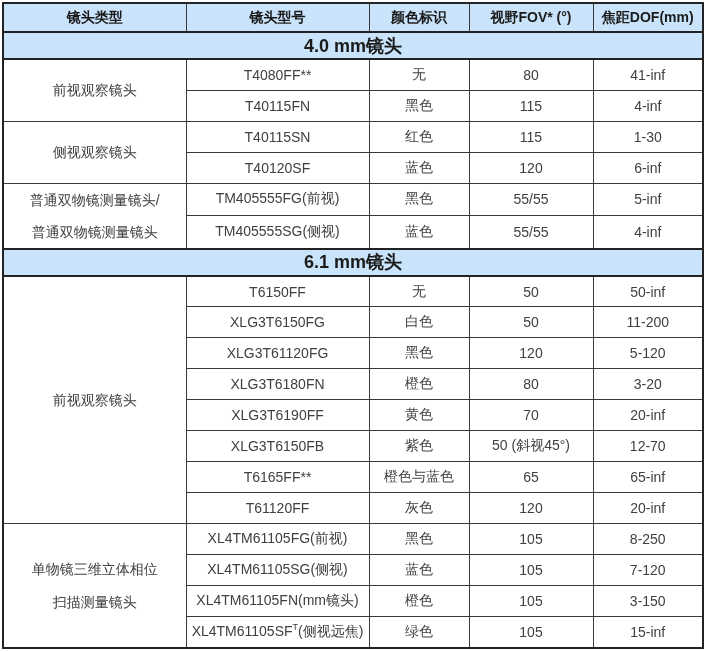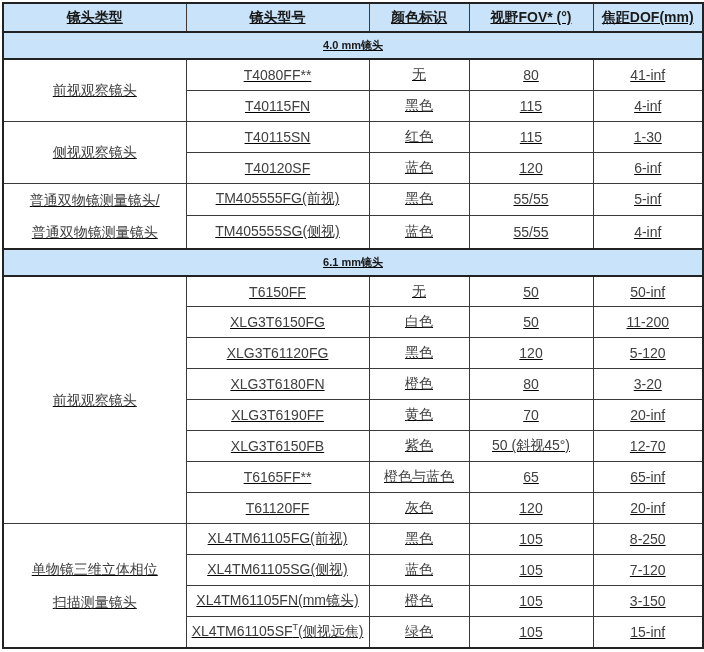--- a/index.html
+++ b/index.html
@@ -1,21 +1,21 @@
 <!DOCTYPE html>
 <html style="--header-bg: #c9e3fb; --border-dark: #222222; --border-thin: #3a3a3a; --text: #404040; --text-strong: #1a1a1a;"><head>
 <meta charset="utf-8">
 <style>
   :root { --header-bg: #c9e3fb; --border-dark: #222222; --border-thin: #3a3a3a; --text: #404040; --text-strong: #1a1a1a; }
   html, body { margin: 0; padding: 0; background: #ffffff; }
   body { width: 704px; height: 652px; font-family: "Liberation Sans", "DejaVu Sans", sans-serif; }
-  table.lens-table { border-collapse: collapse; table-layout: fixed; margin: 2px 0 0 2px; border: 2px solid var(--border-dark); text-decoration: underline; }
+  table.lens-table { border-collapse: collapse; table-layout: fixed; margin: 2px 0 0 2px; border: 2px solid var(--border-dark); }
   .lens-table th, .lens-table td { border: 1px solid var(--border-thin); text-align: center; vertical-align: middle; padding: 0 2px; font-size: 14px; color: var(--text); }
   .lens-table thead th { background: var(--header-bg); color: var(--text-strong); font-weight: bold; height: 27px; border-bottom: 2px solid var(--border-dark); }
-  tr.section-row td { background: var(--header-bg); color: var(--text-strong); font-weight: bold; height: 25px; border-top: 2px solid var(--border-dark); border-bottom: 2px solid var(--border-dark); font-size: 11px; }
+  tr.section-row td { background: var(--header-bg); color: var(--text-strong); font-weight: bold; height: 25px; border-top: 2px solid var(--border-dark); border-bottom: 2px solid var(--border-dark); font-size: 18px; }
   tr.data-row { height: 31px; }
   td.type-cell .label-line { line-height: 2.3; }
   sup.model-sup { font-size: 9px; line-height: 0; }
 </style>
 </head>
 <body>
 
 <table class="lens-table">
   <colgroup>
     <col style="width:183px">

